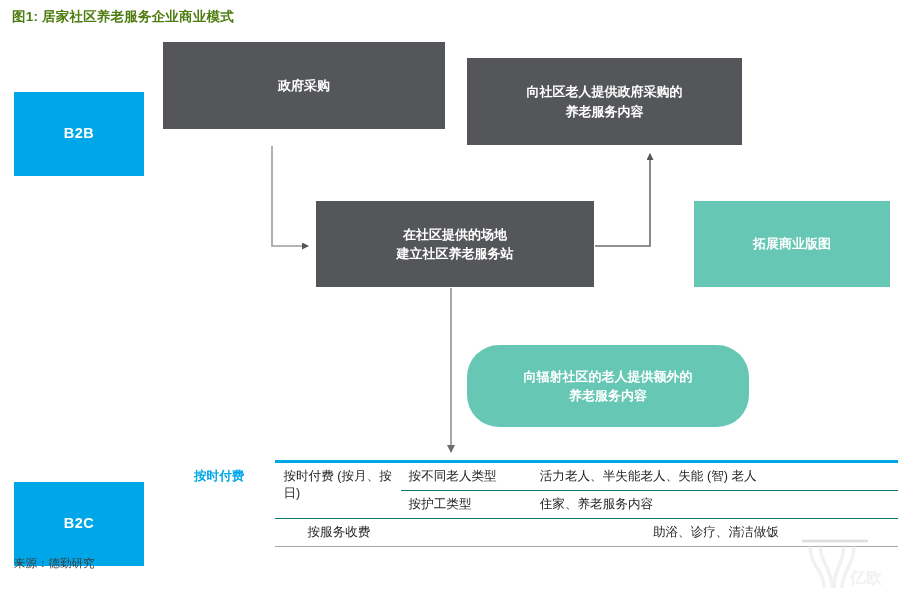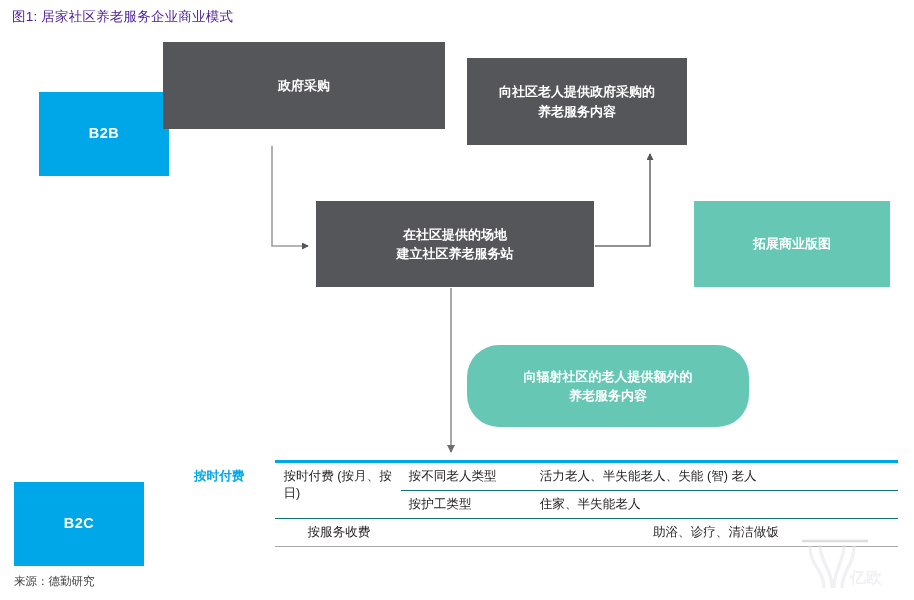--- a/index.html
+++ b/index.html
@@ -21,47 +21,47 @@
     width: 914px;
     height: 600px;
   }
   .abs { position: absolute; }
 
   
   #chart-title {
     left: 12px;
     top: 8px;
     font-size: 13.5px;
-    font-weight: normal;
+    font-weight: bold;
     letter-spacing: .2px;
-    color: #4c1d95;
+    color: #4d7c0f;
     white-space: nowrap;
   }
 
   
   .box {
     display: flex;
     align-items: center;
     justify-content: center;
     text-align: center;
     color: #ffffff;
     font-weight: bold;
     line-height: 1.5;
     box-sizing: border-box;
     padding: 4px 10px;
   }
   .box-cyan   { background: #00a7e8; font-size: 14.5px; letter-spacing: .5px; }
   .box-gray   { background: #55565a; font-size: 13px; }
   .box-teal   { background: #66c7b5; font-size: 13px; }
 
   
-  #b2b-box          { left: 14px;  top: 92px;  width: 130px; height: 84px; margin-left: 25px; }
+  #b2b-box          { left: 14px;  top: 92px;  width: 130px; height: 84px; }
   #b2c-box          { left: 14px;  top: 462px; width: 130px; height: 84px; margin-top: 20px; }
   #gov-purchase-box { left: 163px; top: 42px;  width: 282px; height: 87px; }
-  #gov-service-box  { left: 467px; top: 58px;  width: 220px; height: 87px; }
+  #gov-service-box  { left: 467px; top: 58px;  width: 275px; height: 87px; }
   #community-station-box { left: 316px; top: 201px; width: 278px; height: 86px; }
   #expand-business-box   { left: 694px; top: 201px; width: 196px; height: 86px; }
   #extra-service-box     { left: 467px; top: 345px; width: 282px; height: 82px; border-radius: 32px; }
 
   
   #connectors {
     left: 0; top: 0;
     width: 914px; height: 600px;
     pointer-events: none;
   }
@@ -94,21 +94,21 @@
     white-space: nowrap;
   }
   .rule-top-blue  { border-top: 3px solid #00a7e8; }
   .rule-top-gray  { border-top: 1px solid #0f766e; }
   .rule-bot-gray  { border-bottom: 1px solid #a6a8ab; text-align: center; }
   .no-rule        { border-top: 3px solid transparent; }
 
   
   #source-note {
     left: 14px;
-    top: 574px;
+    top: 556px;
     font-size: 11.5px;
     color: #3d3d3d;
     white-space: nowrap;
   }
 
   
   #watermark {
     right: 18px;
     bottom: 6px;
     width: 96px;
@@ -182,21 +182,21 @@
           <tr>
         <td class="col-mode no-rule" rowspan="3">
           <span class="mode-label">按时付费</span>
         </td>
         <td class="col-fee rule-top-blue" rowspan="2">按时付费 (按月、按日)</td>
         <td class="col-type rule-top-blue">按不同老人类型</td>
         <td class="col-detail rule-top-blue">活力老人、半失能老人、失能 (智) 老人</td>
       </tr>
       <tr>
         <td class="col-type rule-top-gray">按护工类型</td>
-        <td class="col-detail rule-top-gray">住家、半失能老人</td>
+        <td class="col-detail rule-top-gray">住家、养老服务内容</td>
       </tr>
       <tr>
         <td class="col-fee rule-top-gray rule-bot-gray">按服务收费</td>
         <td class="col-type rule-top-gray rule-bot-gray"></td>
         <td class="col-detail rule-top-gray rule-bot-gray">助浴、诊疗、清洁做饭</td>
       </tr>
     </tbody>
       </table>
   </div>
 

